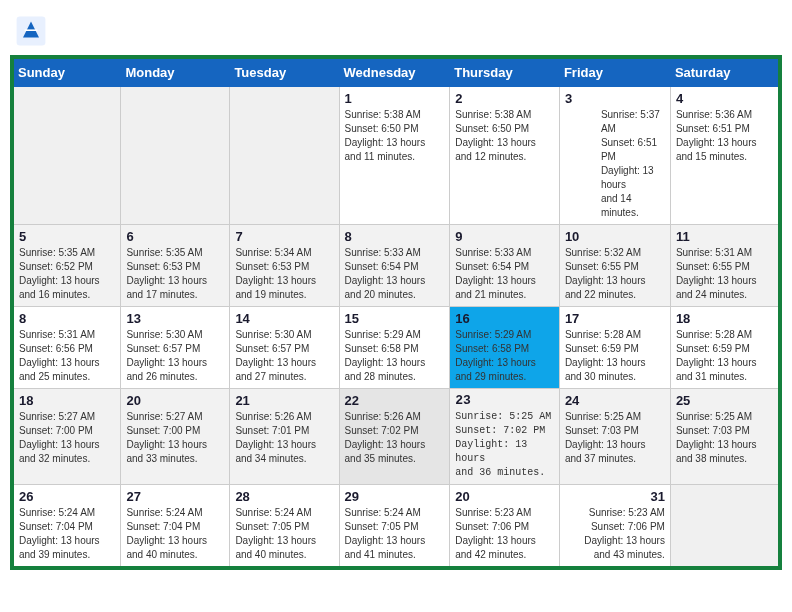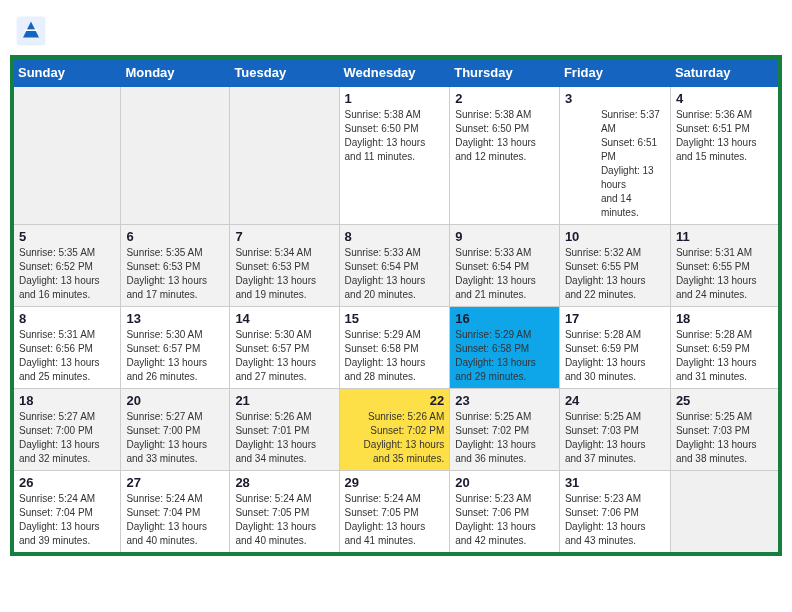--- a/index.html
+++ b/index.html
@@ -279,28 +279,28 @@
 Daylight: 13 hours
 and 33 minutes.</div>
         </td>
         <td style="background: rgb(242, 242, 242);">
           <span class="day-number">21</span>
           <div class="day-info" style="white-space: pre-line;">Sunrise: 5:26 AM
 Sunset: 7:01 PM
 Daylight: 13 hours
 and 34 minutes.</div>
         </td>
-        <td style="background: #fde047; text-align: right;">
+        <td style="background: #e5e5e5;">
           <span class="day-number">22</span>
           <div class="day-info" style="white-space: pre-line;">Sunrise: 5:26 AM
 Sunset: 7:02 PM
 Daylight: 13 hours
 and 35 minutes.</div>
         </td>
-        <td style="background: rgb(242, 242, 242);">
+        <td style="background: rgb(242, 242, 242); font-family: Liberation Mono, monospace;">
           <span class="day-number">23</span>
           <div class="day-info" style="white-space: pre-line;">Sunrise: 5:25 AM
 Sunset: 7:02 PM
 Daylight: 13 hours
 and 36 minutes.</div>
         </td>
         <td style="background: rgb(242, 242, 242);">
           <span class="day-number">24</span>
           <div class="day-info" style="white-space: pre-line;">Sunrise: 5:25 AM
 Sunset: 7:03 PM
@@ -344,21 +344,21 @@
 Daylight: 13 hours
 and 41 minutes.</div>
         </td>
         <td style="background: rgb(255, 255, 255);">
           <span class="day-number">20</span>
           <div class="day-info" style="white-space: pre-line;">Sunrise: 5:23 AM
 Sunset: 7:06 PM
 Daylight: 13 hours
 and 42 minutes.</div>
         </td>
-        <td style="background: rgb(255, 255, 255);">
+        <td style="background: rgb(255, 255, 255); text-align: right;">
           <span class="day-number">31</span>
           <div class="day-info" style="white-space: pre-line;">Sunrise: 5:23 AM
 Sunset: 7:06 PM
 Daylight: 13 hours
 and 43 minutes.</div>
         </td>
         <td class="empty-cell"></td>
       </tr>
     </tbody>
 </table>

